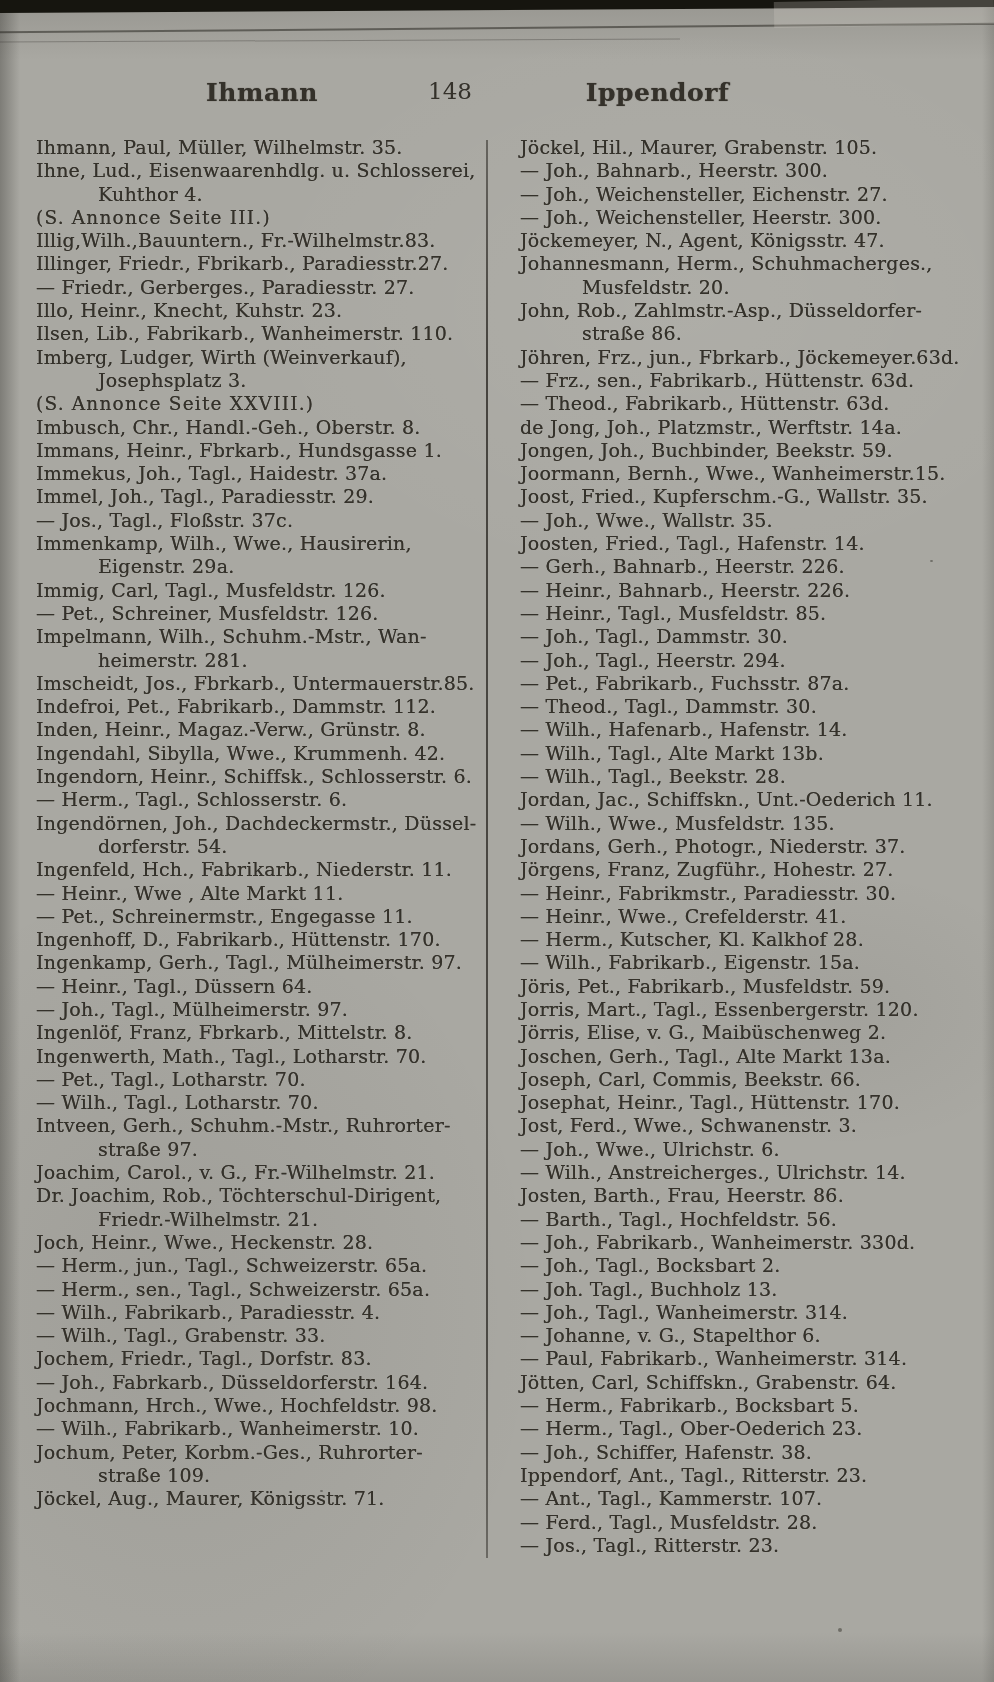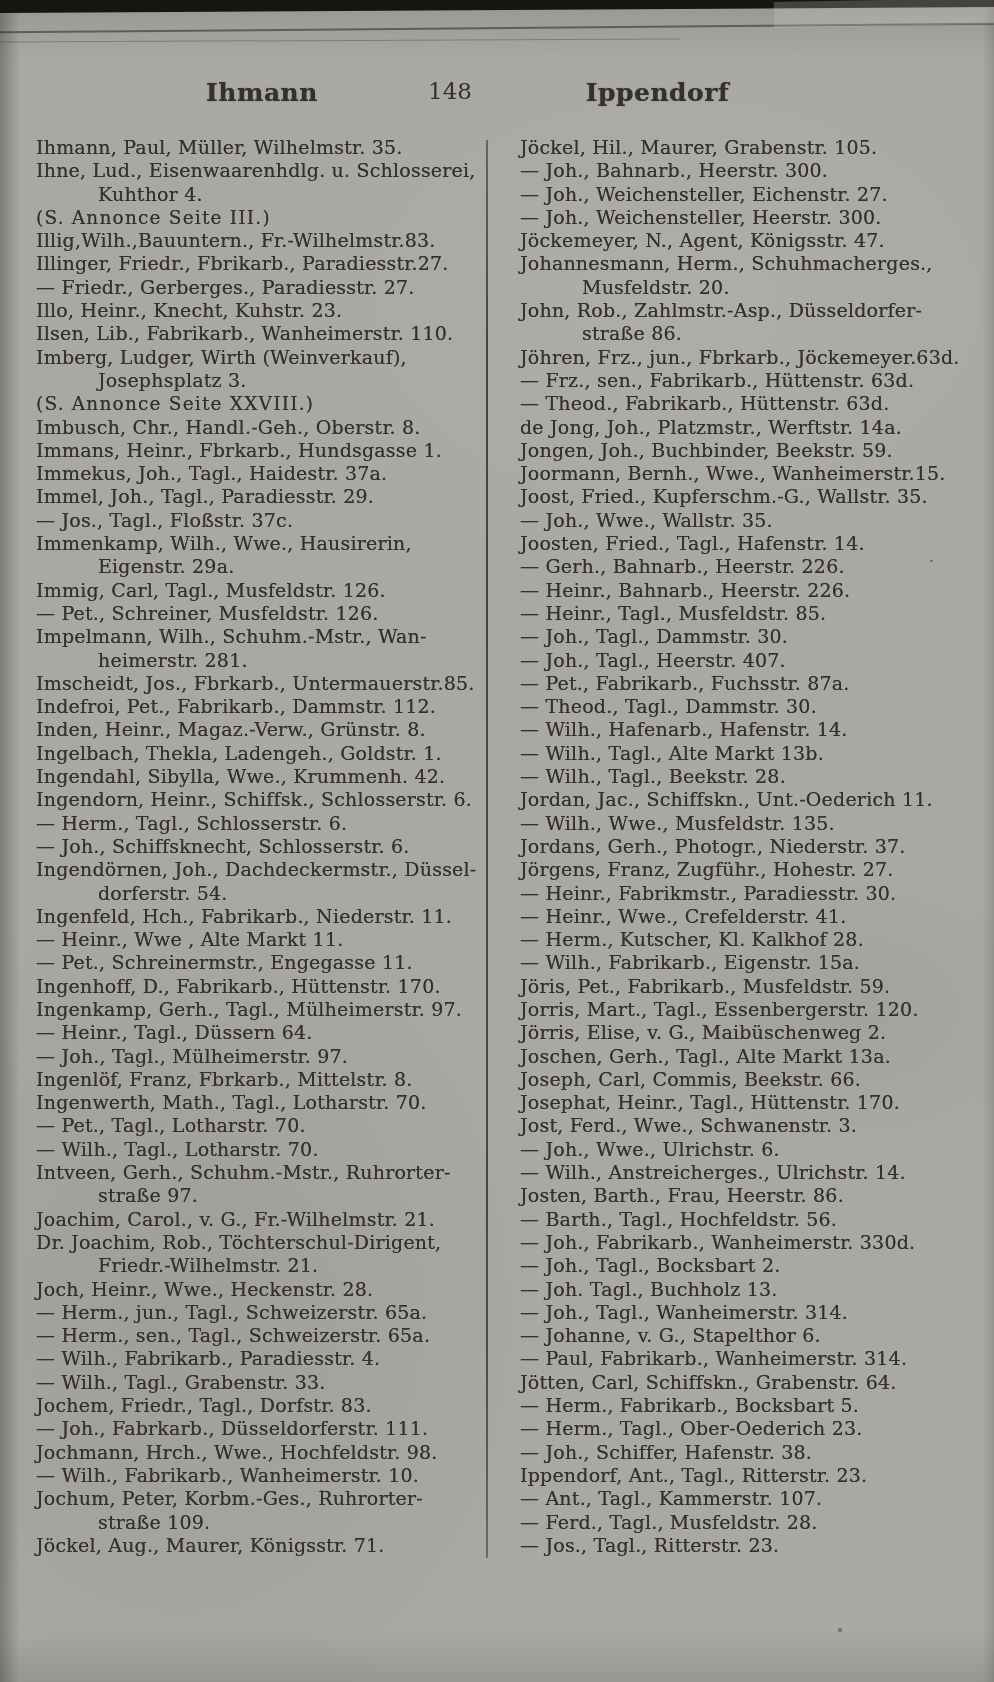--- a/index.html
+++ b/index.html
@@ -78,25 +78,23 @@
     <div class="line entry">— Jos., Tagl., Floßstr. 37c.</div>
     <div class="line entry">Immenkamp, Wilh., Wwe., Hausirerin,</div>
     <div class="line indent">Eigenstr. 29a.</div>
     <div class="line entry">Immig, Carl, Tagl., Musfeldstr. 126.</div>
     <div class="line entry">— Pet., Schreiner, Musfeldstr. 126.</div>
     <div class="line entry">Impelmann, Wilh., Schuhm.-Mstr., Wan-</div>
     <div class="line indent">heimerstr. 281.</div>
     <div class="line entry">Imscheidt, Jos., Fbrkarb., Untermauerstr.85.</div>
     <div class="line entry">Indefroi, Pet., Fabrikarb., Dammstr. 112.</div>
     <div class="line entry">Inden, Heinr., Magaz.-Verw., Grünstr. 8.</div>
-    <div class="line entry">Ingelbach, Thekla, Ladengeh., Goldstr. 1.</div>
     <div class="line entry">Ingendahl, Sibylla, Wwe., Krummenh. 42.</div>
     <div class="line entry">Ingendorn, Heinr., Schiffsk., Schlosserstr. 6.</div>
     <div class="line entry">— Herm., Tagl., Schlosserstr. 6.</div>
-    <div class="line entry">— Joh., Schiffsknecht, Schlosserstr. 6.</div>
     <div class="line entry">Ingendörnen, Joh., Dachdeckermstr., Düssel-</div>
     <div class="line indent">dorferstr. 54.</div>
     <div class="line entry">Ingenfeld, Hch., Fabrikarb., Niederstr. 11.</div>
     <div class="line entry">— Heinr., Wwe , Alte Markt 11.</div>
     <div class="line entry">— Pet., Schreinermstr., Engegasse 11.</div>
     <div class="line entry">Ingenhoff, D., Fabrikarb., Hüttenstr. 170.</div>
     <div class="line entry">Ingenkamp, Gerh., Tagl., Mülheimerstr. 97.</div>
     <div class="line entry">— Heinr., Tagl., Düssern 64.</div>
     <div class="line entry">— Joh., Tagl., Mülheimerstr. 97.</div>
     <div class="line entry">Ingenlöf, Franz, Fbrkarb., Mittelstr. 8.</div>
@@ -107,21 +105,21 @@
     <div class="line indent">straße 97.</div>
     <div class="line entry">Joachim, Carol., v. G., Fr.-Wilhelmstr. 21.</div>
     <div class="line entry">Dr. Joachim, Rob., Töchterschul-Dirigent,</div>
     <div class="line indent">Friedr.-Wilhelmstr. 21.</div>
     <div class="line entry">Joch, Heinr., Wwe., Heckenstr. 28.</div>
     <div class="line entry">— Herm., jun., Tagl., Schweizerstr. 65a.</div>
     <div class="line entry">— Herm., sen., Tagl., Schweizerstr. 65a.</div>
     <div class="line entry">— Wilh., Fabrikarb., Paradiesstr. 4.</div>
     <div class="line entry">— Wilh., Tagl., Grabenstr. 33.</div>
     <div class="line entry">Jochem, Friedr., Tagl., Dorfstr. 83.</div>
-    <div class="line entry">— Joh., Fabrkarb., Düsseldorferstr. 111.</div>
+    <div class="line entry">— Joh., Fabrkarb., Düsseldorferstr. 164.</div>
     <div class="line entry">Jochmann, Hrch., Wwe., Hochfeldstr. 98.</div>
     <div class="line entry">— Wilh., Fabrikarb., Wanheimerstr. 10.</div>
     <div class="line entry">Jochum, Peter, Korbm.-Ges., Ruhrorter-</div>
     <div class="line indent">straße 109.</div>
     <div class="line entry">Jöckel, Aug., Maurer, Königsstr. 71.</div>
   </div>
 <div class="col col-right" id="col-right">
     <div class="line entry">Jöckel, Hil., Maurer, Grabenstr. 105.</div>
     <div class="line entry">— Joh., Bahnarb., Heerstr. 300.</div>
     <div class="line entry">— Joh., Weichensteller, Eichenstr. 27.</div>
@@ -137,21 +135,21 @@
     <div class="line entry">de Jong, Joh., Platzmstr., Werftstr. 14a.</div>
     <div class="line entry">Jongen, Joh., Buchbinder, Beekstr. 59.</div>
     <div class="line entry">Joormann, Bernh., Wwe., Wanheimerstr.15.</div>
     <div class="line entry">Joost, Fried., Kupferschm.-G., Wallstr. 35.</div>
     <div class="line entry">— Joh., Wwe., Wallstr. 35.</div>
     <div class="line entry">Joosten, Fried., Tagl., Hafenstr. 14.</div>
     <div class="line entry">— Gerh., Bahnarb., Heerstr. 226.</div>
     <div class="line entry">— Heinr., Bahnarb., Heerstr. 226.</div>
     <div class="line entry">— Heinr., Tagl., Musfeldstr. 85.</div>
     <div class="line entry">— Joh., Tagl., Dammstr. 30.</div>
-    <div class="line entry">— Joh., Tagl., Heerstr. 407.</div>
+    <div class="line entry">— Joh., Tagl., Heerstr. 294.</div>
     <div class="line entry">— Pet., Fabrikarb., Fuchsstr. 87a.</div>
     <div class="line entry">— Theod., Tagl., Dammstr. 30.</div>
     <div class="line entry">— Wilh., Hafenarb., Hafenstr. 14.</div>
     <div class="line entry">— Wilh., Tagl., Alte Markt 13b.</div>
     <div class="line entry">— Wilh., Tagl., Beekstr. 28.</div>
     <div class="line entry">Jordan, Jac., Schiffskn., Unt.-Oederich 11.</div>
     <div class="line entry">— Wilh., Wwe., Musfeldstr. 135.</div>
     <div class="line entry">Jordans, Gerh., Photogr., Niederstr. 37.</div>
     <div class="line entry">Jörgens, Franz, Zugführ., Hohestr. 27.</div>
     <div class="line entry">— Heinr., Fabrikmstr., Paradiesstr. 30.</div>

